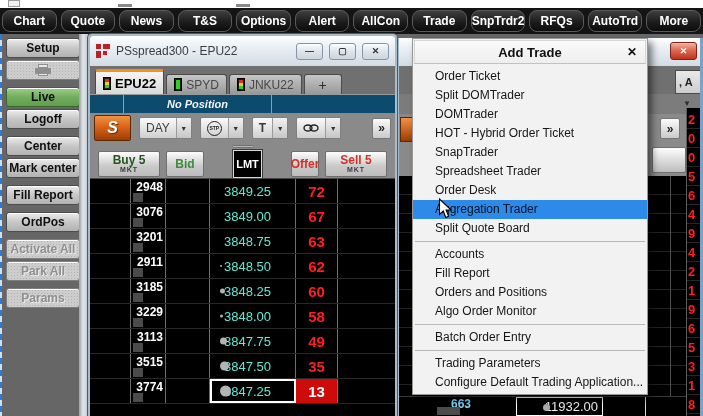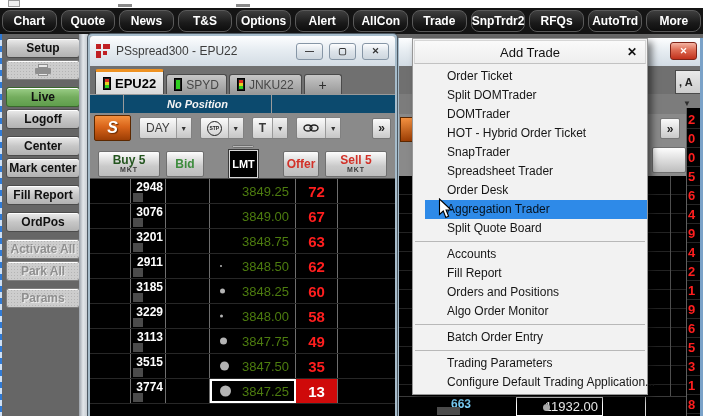--- a/index.html
+++ b/index.html
@@ -86,35 +86,35 @@
   .splitter { height:6px; background:#8a8a8a; display:flex; align-items:center; justify-content:center; }
   .splitter i { width:22px; height:3px; background:#b9b9b9; border:1px solid #6f6f6f; border-radius:2px; }
 
   .actionrow { height:29px; background:#8a8a8a; display:flex; align-items:center; padding:0 8px; }
   .abtn { height:26px; border:1px solid #6f6f6f; border-radius:2px; background:linear-gradient(#fdfdfd,#c9c9c9 60%,#bdbdbd);
     display:flex; flex-direction:column; align-items:center; justify-content:center; line-height:1; }
   .abtn .big { font-size:12px; font-weight:bold; }
   .abtn .sub { font-size:7px; font-weight:bold; color:#3a3a3a; letter-spacing:1px; }
   .buy { width:62px; } .buy .big { color:#24551f; }
   .bid { width:38px; margin-left:6px; } .bid .big { color:#3c8c3c; }
-  .offer { width:36px; } .offer .big { color:#d23128; }
+  .offer { width:28px; } .offer .big { color:#d23128; }
   .sell { width:62px; margin-left:6px; } .sell .big { color:#d23128; }
   .lmt-box { width:29px; height:28px; background:#000; border:1px solid #d8d8d8; outline:1px solid #3a3a3a;
     color:#fff; font-weight:bold; font-size:11px; display:flex; align-items:center; justify-content:center; }
   .spacer { flex:1; }
 
   
   .ladder { flex:1; background:#000; border-top:1px solid #474747; overflow:hidden; }
   .lrow { display:grid; grid-template-columns:41px 35px 44px 86px 42px 1fr; height:25px; border-bottom:1px solid #272727; }
   .lc { border-right:1px solid #6e6e6e; position:relative; display:flex; align-items:center; }
   .lc:last-child { border-right:none; }
   .lc.vol { justify-content:flex-end; align-items:flex-start; padding:1px 2px 0 0;
     font-size:12px; font-weight:bold; color:#fff; }
   .volbar { position:absolute; left:2px; bottom:1px; width:10px; height:9px; background:#4b4b4b; }
-  .lc.price { justify-content:flex-end; padding-right:6px; font-size:13px; color:#4d7c0f; }
+  .lc.price { justify-content:flex-end; padding-right:24px; font-size:13px; color:#5eead4; }
   .pdot { position:absolute; left:10px; top:50%; transform:translate(0,-50%); background:#b4b4b4; border-radius:50%; }
   .lc.ask { justify-content:center; font-size:15px; font-weight:bold; color:#ff1e1e; }
   .lrow.lastrow .lc.price { outline:2px solid #fff; outline-offset:-2px; }
   .lrow.lastrow .lc.ask { background:#cf0a0a; color:#fff; }
 
   
   .right-window { position:absolute; left:397px; top:38px; width:306px; height:378px; z-index:1;
     border-left:2px solid #a6bccb; display:flex; flex-direction:column; }
   .rw-title { height:28px; background:linear-gradient(#fdfeff,#e7edf2 45%,#d3dce4); position:relative; }
   .rw-close { position:absolute; left:271px; top:4px; width:27px; height:18px; border:1px solid #7e2318; border-radius:3px;
@@ -150,24 +150,24 @@
     border-left:1px solid #5e5e5e; z-index:2; padding-top:2px; }
   .edge-cell { height:19px; border-bottom:1px solid #262626; color:#ff1e1e; font-size:13px; font-weight:bold;
     display:flex; align-items:center; padding-left:1px; }
   .edge-blue { position:absolute; left:700px; top:38px; width:3px; height:378px; background:#7aa2c8; z-index:2; }
 
   
   .ctx-menu { position:absolute; left:412px; top:38px; width:236px; height:357px; background:#f2f2f2;
     border:1px solid #979797; box-shadow:4px 4px 7px rgba(0,0,0,0.5); z-index:10; }
   .ctx-header { height:24px; margin:1px; border:1px solid #d6d6d6; border-bottom:1px solid #c2c2c2;
     background:linear-gradient(#fafafa,#eee); display:flex; align-items:center; position:relative; }
-  .ctx-title { flex:1; text-align:center; font-size:13px; font-weight:normal; color:#111; }
+  .ctx-title { flex:1; text-align:center; font-size:13px; font-weight:bold; color:#111; }
   .ctx-close { position:absolute; right:8px; top:4px; font-size:12px; font-weight:bold; color:#111; }
   .ctx-items { padding-top:2px; }
-  .ctx-item { height:19px; line-height:19px; padding-left:22px; font-size:12px; color:#161616; white-space:nowrap;margin-left:12px; }
+  .ctx-item { height:19px; line-height:19px; padding-left:22px; font-size:12px; color:#161616; white-space:nowrap; }
   .ctx-item.sel { background:#2e8ae8; color:#06121e; }
   .ctx-sep { border-top:1px solid #b8b8b8; margin:3px 2px; }
 
   .cursor { position:absolute; left:438px; top:198px; z-index:11; }
 </style>
 </head>
 <body>
 
 <div class="top-strip">
   <span class="sq"></span>

